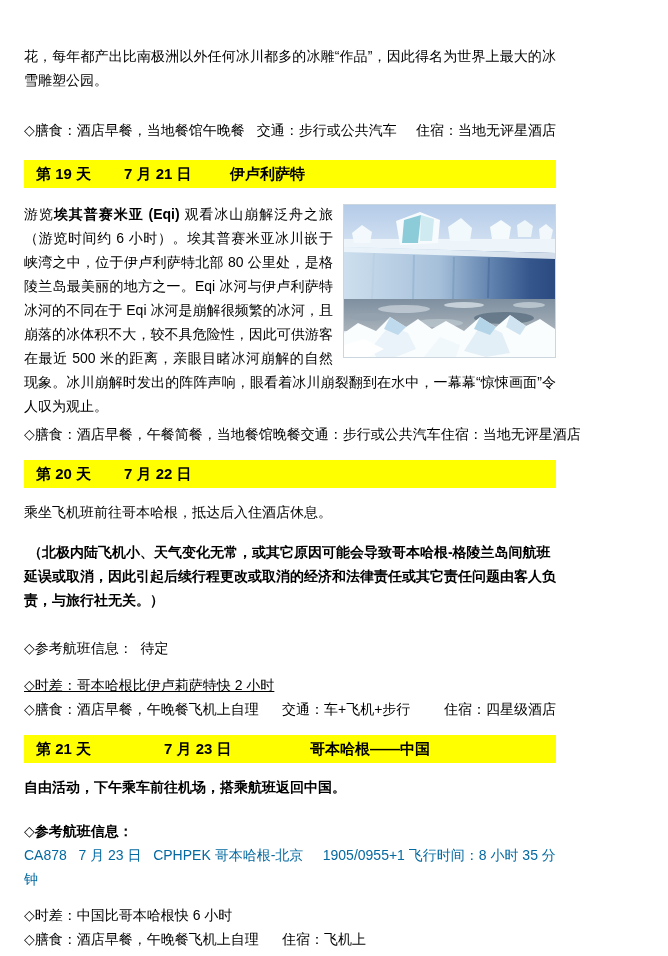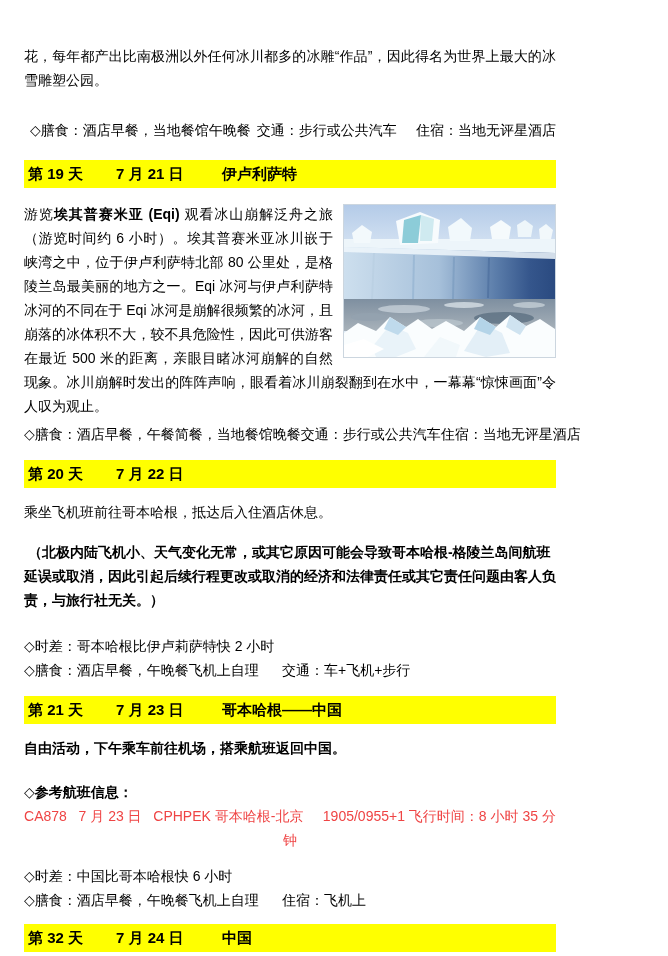--- a/index.html
+++ b/index.html
@@ -9,49 +9,49 @@
     font-family:"Liberation Sans","DejaVu Sans",sans-serif;
     font-size:14px; line-height:24px;
   }
   .inner { padding:44px 24px 0 24px; }
   p { margin:0; }
   .body-text { text-align:justify; }
   .pre { white-space:pre-wrap; }
 
   .info-row { display:flex; margin-top:0; }
   .info-row span { white-space:nowrap; }
-  .row-a .c1 { width:272px;text-align:center; } .row-a .c2 { width:186px; }
+  .row-a .c1 { width:272px; } .row-a .c2 { width:186px; }
   .row-b .c1 { width:305px; } .row-b .c2 { width:160px; }
   .row-c .c1 { width:258px; } .row-c .c2 { width:162px; }
   .row-d .c1 { width:258px; } .row-d .c2 { width:152px; }
 
   .day-header {
     background:#ffff00; height:28px; display:flex; align-items:center;
-    font-weight:bold; font-size:15px; padding-left:4px;
+    font-weight:bold; font-size:15px; padding-left:12px;
   }
   .dh-day { width:88px; } .dh-date { width:106px; }
 
   .mt-info1   { margin-top:26px; }
   .mt-header19{ margin-top:18px; }
   .mt-para    { margin-top:14px; }
   .mt-info19  { margin-top:4px;align-items:flex-end; }
   .mt-header20{ margin-top:14px; }
   .mt-body20  { margin-top:12px; }
   .mt-notice  { margin-top:16px; }
   .mt-flight20{ margin-top:24px; }
-  .mt-tz20    { margin-top:22px; }
-  .mt-header21{ margin-top:14px; }
+  .mt-tz20    { margin-top:13px;text-decoration:underline; }
+  .mt-header21{ margin-top:14px;gap:40px; }
   .mt-body21  { margin-top:12px;font-weight:bold; }
   .mt-flref21 { margin-top:20px;font-weight:bold; }
   .mt-tz21    { margin-top:12px; }
   .mt-header22{ margin-top:12px; }
   .mt-body22  { margin-top:14px; }
 
   .notice { font-weight:bold; }
-  .flight-blue { color:#ef4444;text-align:center; }
+  .flight-blue { color:#0369a1; }
 
   .para-block { overflow:visible; }
   .photo {
     float:right; width:211px; height:152px; margin:2px 0 6px 10px;
     border:1px solid #ccd6df; box-sizing:content-box; background:#dfeaf5;
   }
   .clear { clear:both; }
 </style>
 </head>
 <body>
@@ -142,26 +142,28 @@
 
     <div class="day-header mt-header20">
       <span class="dh-day">第 20 天</span>
       <span class="dh-date">7 月 22 日</span>
     </div>
 
     <p class="body-text mt-body20">乘坐飞机班前往哥本哈根，抵达后入住酒店休息。</p>
 
     <p class="notice pre mt-notice"> （北极内陆飞机小、天气变化无常，或其它原因可能会导致哥本哈根-格陵兰岛间航班延误或取消，因此引起后续行程更改或取消的经济和法律责任或其它责任问题由客人负责，与旅行社无关。）</p>
 
+    <p class="pre mt-flight20">◇参考航班信息：  待定</p>
 
     <p class="mt-tz20">◇时差：哥本哈根比伊卢莉萨特快 2 小时</p>
 
     <div class="info-row row-c">
       <span class="c1">◇膳食：酒店早餐，午晚餐飞机上自理</span>
       <span class="c2">交通：车+飞机+步行</span>
+      <span class="c3">住宿：四星级酒店</span>
     </div>
 
     <div class="day-header mt-header21">
       <span class="dh-day">第 21 天</span>
       <span class="dh-date">7 月 23 日</span>
       <span class="dh-route">哥本哈根——中国</span>
     </div>
 
     <p class="body-text mt-body21">自由活动，下午乘车前往机场，搭乘航班返回中国。</p>
 

